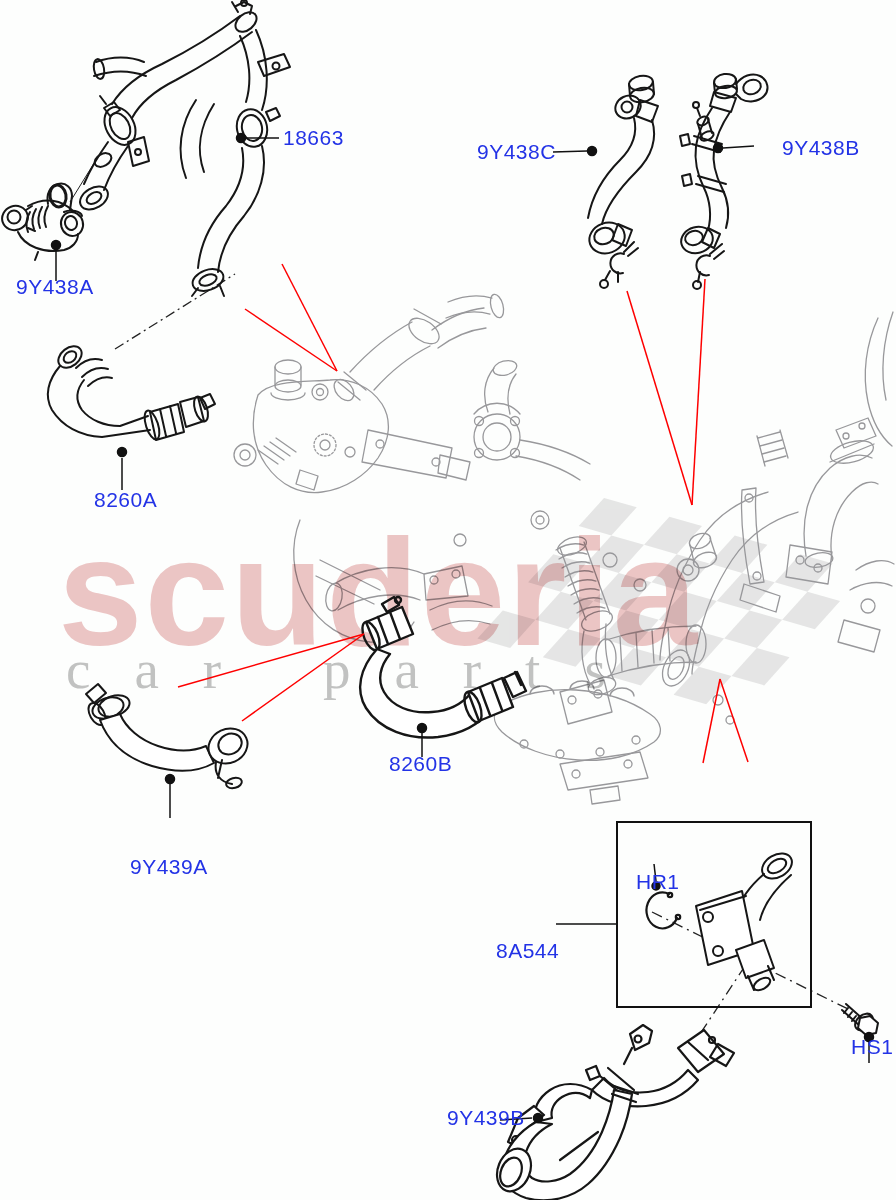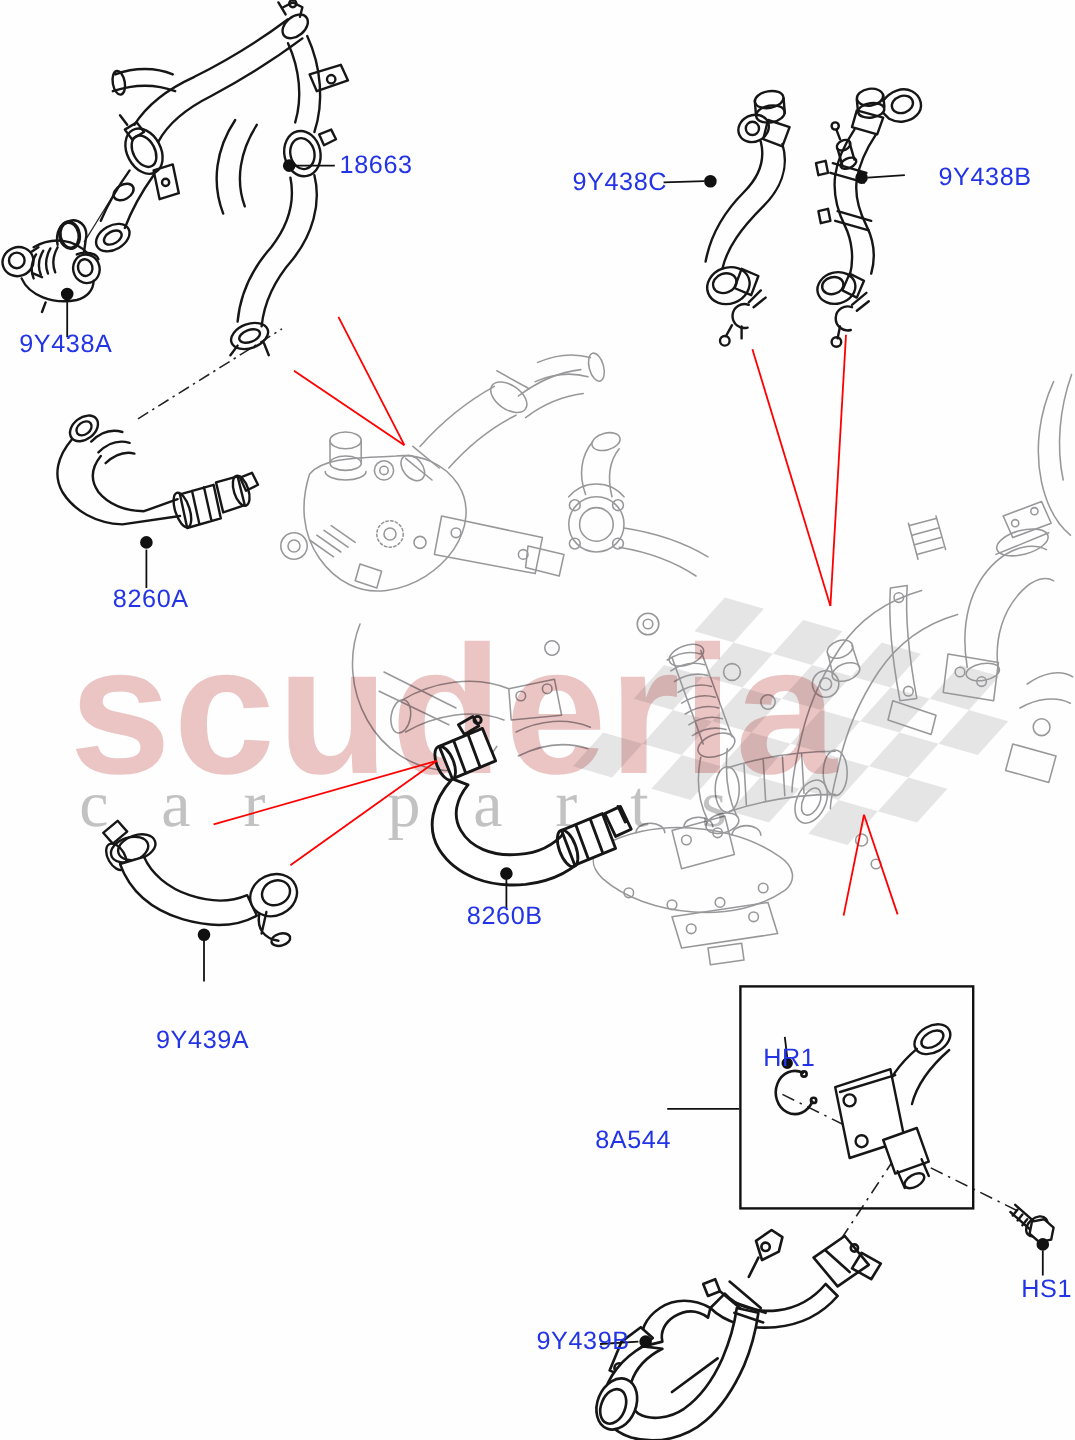--- a/index.html
+++ b/index.html
@@ -408,15 +408,15 @@
 
   <div class="part-label" style="left:283px;top:127px">18663</div>
   <div class="part-label" style="left:16px;top:276px">9Y438A</div>
   <div class="part-label" style="left:477px;top:141px">9Y438C</div>
   <div class="part-label" style="left:782px;top:137px">9Y438B</div>
   <div class="part-label" style="left:94px;top:489px">8260A</div>
   <div class="part-label" style="left:389px;top:753px">8260B</div>
   <div class="part-label" style="left:130px;top:856px">9Y439A</div>
   <div class="part-label" style="left:496px;top:940px">8A544</div>
   <div class="part-label" style="left:636px;top:871px">HR1</div>
-  <div class="part-label" style="left:851px;top:1064px">HS1</div>
+  <div class="part-label" style="left:851px;top:1036px">HS1</div>
   <div class="part-label" style="left:447px;top:1107px">9Y439B</div>
 </div>
 
 </body></html>

